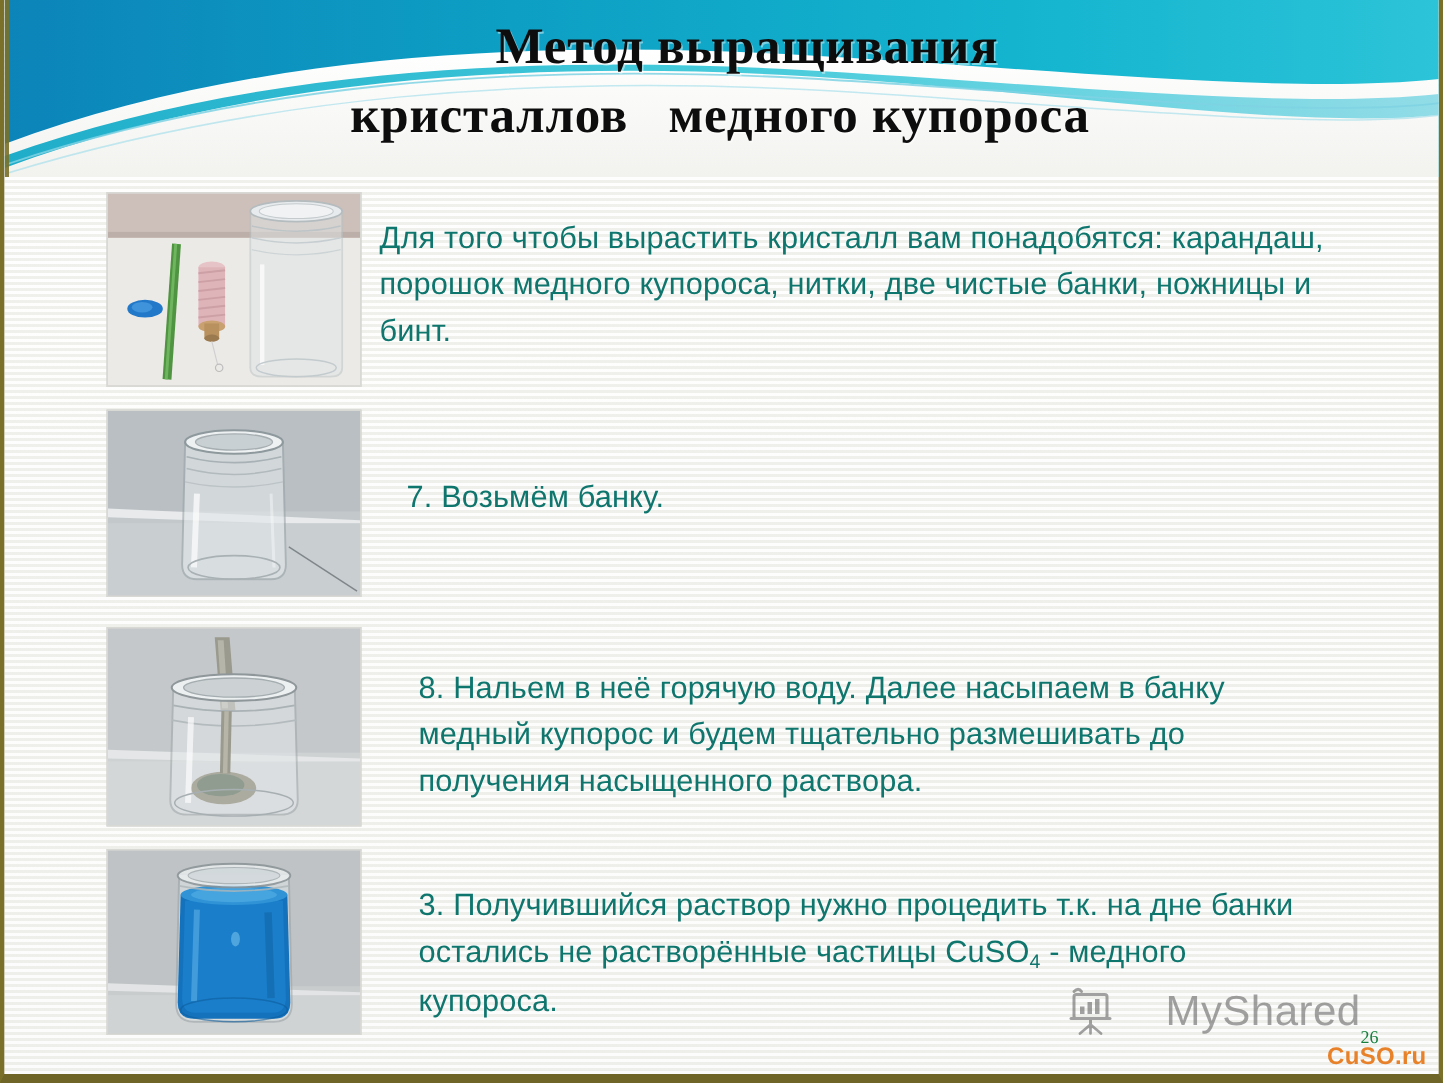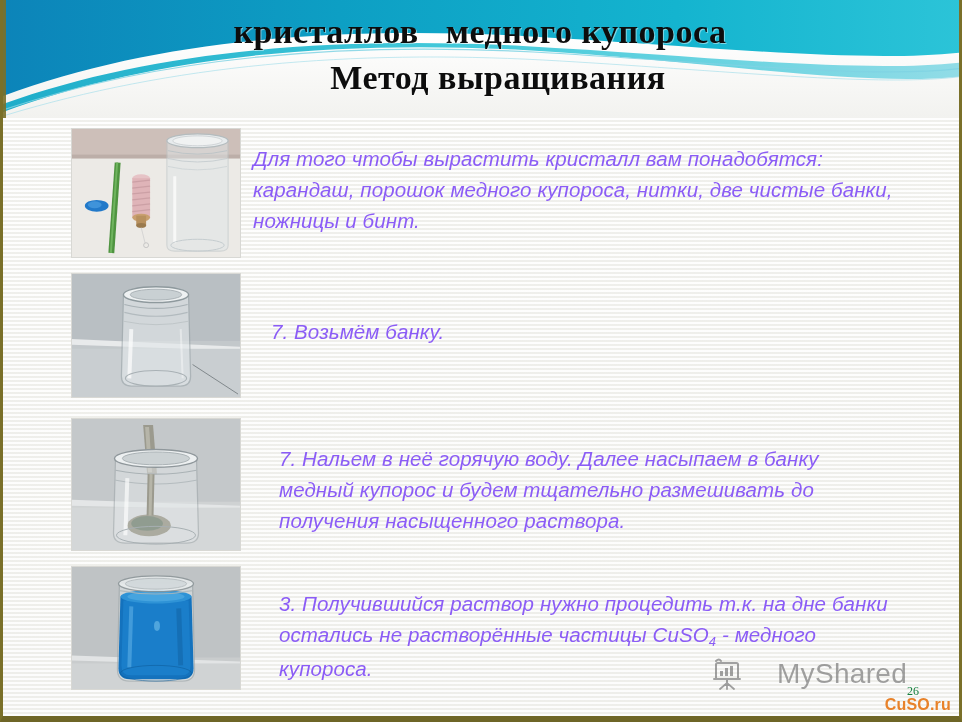--- a/index.html
+++ b/index.html
@@ -94,26 +94,25 @@
     width: 170px;
     border: 1px solid #d8d8d4;
     box-sizing: border-box;
     overflow: hidden;
     background: #cfcfcf;
   }
   .row-photo svg { display: block; width: 100%; height: 100%; }
 
   .row-text {
     position: absolute;
-    color: #8b5cf6;
+    color: #0f766e;
     font-family: "Liberation Sans", sans-serif;
     font-size: 20.5px;
     line-height: 31px;
     letter-spacing: 0.1px;
-    font-style: italic;
   }
   .row-text sub {
     font-size: 13px;
     vertical-align: baseline;
     position: relative;
     top: 4px;
   }
 
   
   #row1 { top: 0px;   height: 150px; }
@@ -205,22 +204,22 @@
 
       <path d="M0,110 C160,56 340,42 530,52 C710,62 870,80 962,68" fill="none" stroke="#7fd2e3" stroke-width="1.2" opacity="0.85"></path>
       <path d="M0,116 C170,64 350,50 540,60 C720,70 880,88 962,76" fill="none" stroke="#a9dfeb" stroke-width="1" opacity="0.7"></path>
 
       <rect x="0" y="0" width="3" height="118" fill="#7a7029" opacity="0.9"></rect>
       <rect x="959" y="0" width="3" height="118" fill="#7a7029" opacity="0.9"></rect>
     </svg>
   </div>
 
   <div class="title-wrap">
+    <div class="title-line l1">Метод выращивания</div>
     <div class="title-line l2">кристаллов   медного купороса</div>
-    <div class="title-line l1">Метод выращивания</div>
   </div>
 
   <div class="rows">
 
     <div class="row" id="row1">
       <div class="row-photo">
         <svg viewBox="0 0 170 130" preserveAspectRatio="none" xmlns="http://www.w3.org/2000/svg">
           <rect x="0" y="0" width="170" height="130" fill="#e9e6e2"></rect>
           <rect x="0" y="0" width="170" height="28" fill="#cdbfb9"></rect>
           <rect x="0" y="26" width="170" height="6" fill="#bcaea8"></rect>
@@ -302,21 +301,21 @@
 
             <ellipse cx="78" cy="108" rx="22" ry="11" fill="#a9a89c" opacity="0.95"></ellipse>
             <ellipse cx="76" cy="106" rx="16" ry="7.5" fill="#8d9a8e" opacity="0.9"></ellipse>
             <path d="M80,56 L79,98" stroke="#9b9a8e" stroke-width="7"></path>
             <path d="M80,56 L79,98" stroke="#c2c1b4" stroke-width="3" opacity="0.7"></path>
             <path d="M56,60 L54,118" stroke="#ffffff" stroke-width="4" opacity="0.65"></path>
             <ellipse cx="85" cy="118" rx="40" ry="9" fill="none" stroke="#a7afb2" stroke-width="1"></ellipse>
           </g>
         </svg>
       </div>
-      <div class="row-text">7. Нальем в неё горячую воду. Далее насыпаем в банку медный купорос и будем тщательно размешивать до получения насыщенного раствора.</div>
+      <div class="row-text">8. Нальем в неё горячую воду. Далее насыпаем в банку медный купорос и будем тщательно размешивать до получения насыщенного раствора.</div>
     </div>
 
     <div class="row" id="row4">
       <div class="row-photo">
         <svg viewBox="0 0 170 124" preserveAspectRatio="none" xmlns="http://www.w3.org/2000/svg">
           <rect x="0" y="0" width="170" height="124" fill="#c9cccd"></rect>
           <rect x="0" y="0" width="170" height="92" fill="#bfc3c5"></rect>
           <path d="M0,90 L170,96 L170,100 L0,95 Z" fill="#e2e4e5"></path>
           <rect x="0" y="98" width="170" height="26" fill="#d0d3d4"></rect>
 

